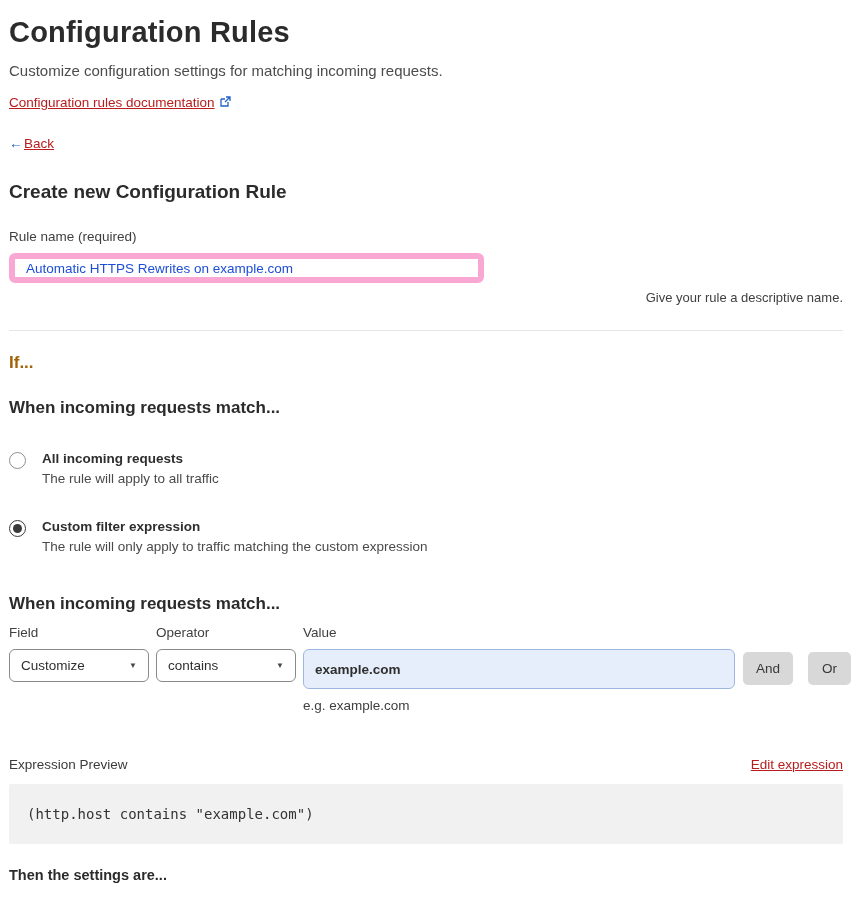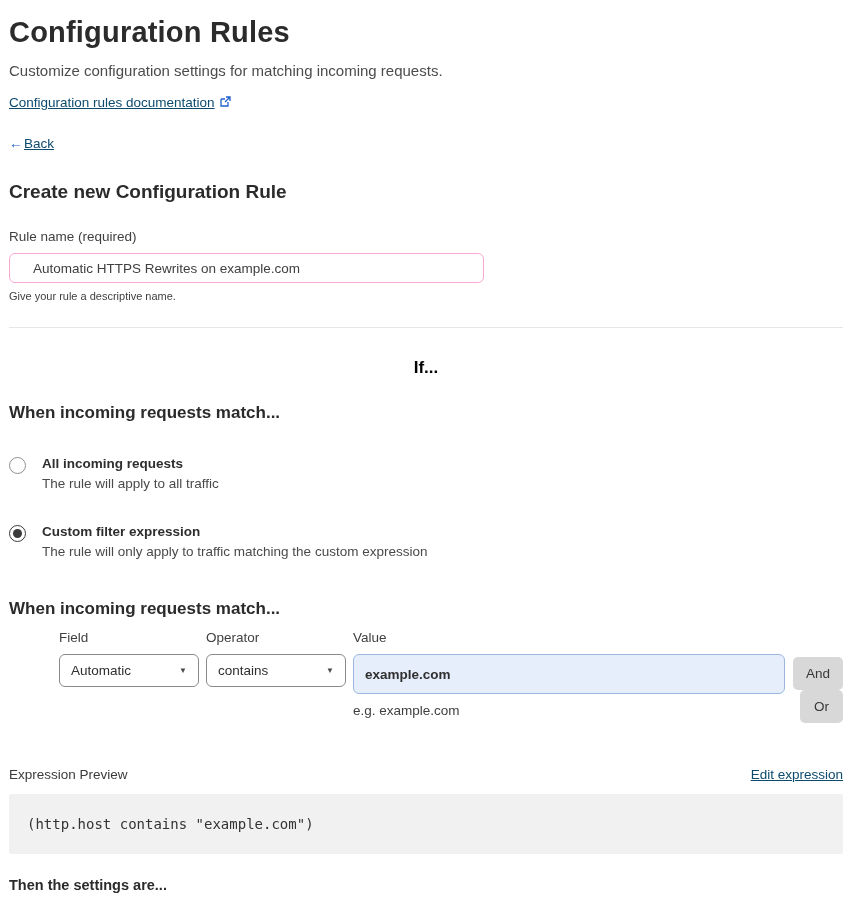--- a/index.html
+++ b/index.html
@@ -9,53 +9,53 @@
     color: #303030;
     padding: 10px 9px 20px 9px;
     width: 852px;
     height: 906px;
     overflow: hidden;
   }
   .breadcrumb { font-size: 13px; color: #3c3c3c; font-weight: 600; letter-spacing: .1px; }
   .page-title { font-size: 29px; font-weight: 700; color: #2b2b2b; margin-top: 6px; letter-spacing: .2px; }
   .subtitle { font-size: 15px; color: #4c4c4c; margin-top: 13px; }
   .doc-link-row { margin-top: 14px; }
-  a.link { color: #0c4a6e; text-decoration: underline; font-size: 13.5px; cursor: pointer; }
+  a.link { color: #b91c1c; text-decoration: underline; font-size: 13.5px; cursor: pointer; }
   .ext-icon { display: inline-block; margin-left: 4px; vertical-align: -1px; }
   .back-row { margin-top: 23px; font-size: 14px; }
   .back-arrow { color: #2160cd; text-decoration: none; margin-right: 1px; }
   .section-title { font-size: 19px; font-weight: 700; color: #2b2b2b; margin-top: 30px; }
   .field-label { font-size: 13.5px; color: #3f3f3f; margin-top: 26px; }
   .rule-name-input {
     margin-top: 9px;
     width: 475px; height: 30px;
-    border: 1px solid #f9a8d4; border-radius: 6px;
-    padding: 0 23px; font-size: 13.5px; color: #404040;
+    border: 6px solid #f9a8d4; border-radius: 6px;
+    padding: 0 11px; font-size: 13.5px; color: #1d4ed8;
     font-family: "Liberation Sans", sans-serif;
     background: #fff; outline: none;
   }
-  .help-text { font-size: 11px; color: #3f3f3f; margin-top: 7px; }
+  .help-text { font-size: 13px; color: #3f3f3f; margin-top: 7px; text-align: right; }
   .divider { border: none; border-top: 1px solid #e6e6e6; margin-top: 25px; }
-  .if-title { font-size: 17px; font-weight: 700; margin-top: 30px; color: #000000; text-align: center; }
+  .if-title { font-size: 17px; font-weight: 700; margin-top: 22px; color: #a16207; }
   .match-label { font-size: 17px; font-weight: 700; margin-top: 25px; color: #2b2b2b; }
   .radio-option { display: flex; margin-top: 33px; }
   .radio-circle {
     width: 17px; height: 17px; border-radius: 50%;
     border: 1.5px solid #8f8f8f; background: #fff;
     margin-top: 1px; flex: 0 0 auto; cursor: pointer;
     display: flex; align-items: center; justify-content: center;
   }
   .radio-circle.checked { border-color: #3a3a3a; }
   .radio-circle.checked::after {
     content: ""; width: 9px; height: 9px; border-radius: 50%; background: #3a3a3a;
   }
   .radio-text { margin-left: 16px; }
   .radio-title { font-size: 13.5px; font-weight: 700; color: #2e2e2e; }
   .radio-desc { font-size: 13.5px; color: #4a4a4a; margin-top: 5px; }
-  .builder { display: flex; margin-top: 11px; align-items: flex-start; justify-content: flex-end; }
+  .builder { display: flex; margin-top: 11px; align-items: flex-start; }
   .builder-col { margin-right: 7px; }
   .col-label { font-size: 13.5px; color: #3f3f3f; margin-bottom: 9px; }
   .select-box {
     width: 140px; height: 33px; border: 1px solid #8a8a8a; border-radius: 6px;
     background: #fff; display: flex; align-items: center; justify-content: space-between;
     padding: 0 11px; font-size: 13.5px; color: #2f2f2f; cursor: pointer;
   }
   .chevron { font-size: 8px; color: #4a4a4a; }
   .value-input {
     width: 432px; height: 40px;
@@ -66,21 +66,21 @@
   }
   .value-hint { font-size: 13.5px; color: #3f3f3f; margin-top: 9px; }
   .op-btn {
     height: 33px; border: none; border-radius: 5px;
     background: #d8d8d8; color: #383838; font-size: 13.5px;
     font-family: "Liberation Sans", sans-serif;
     padding: 0 13px; cursor: pointer; margin-left: 8px;
   }
   .op-btn.or { margin-left: 15px; padding: 0 14px; }
   .value-group { margin-right: 0; }
-  .ops { display: flex; margin-top: 27px; flex-direction: column; }
+  .ops { display: flex; margin-top: 27px; }
   .preview-row { display: flex; justify-content: space-between; align-items: baseline; margin-top: 44px; gap: 11px; }
   .preview-label { font-size: 13.5px; color: #3b3b3b; }
   .code-block {
     margin-top: 12px; background: #f1f1f1; border-radius: 2px;
     height: 60px; display: flex; align-items: center; padding: 0 18px;
     font-family: "DejaVu Sans Mono", monospace; font-size: 14px; color: #333;
   }
   .then-label { font-size: 14.5px; font-weight: 700; margin-top: 23px; color: #2b2b2b; }
 </style>
 </head>
@@ -128,21 +128,21 @@
       <div class="radio-desc">The rule will only apply to traffic matching the custom expression</div>
     </span>
   </div>
 
   <div class="match-label" style="margin-top:40px;">When incoming requests match...</div>
 
   <div class="builder">
     <div class="builder-col">
       <div class="col-label">Field</div>
       <div class="select-box">
-        <span>Automatic</span>
+        <span>Customize</span>
         <span class="chevron">▼</span>
       </div>
     </div>
     <div class="builder-col">
       <div class="col-label">Operator</div>
       <div class="select-box">
         <span>contains</span>
         <span class="chevron">▼</span>
       </div>
     </div>

